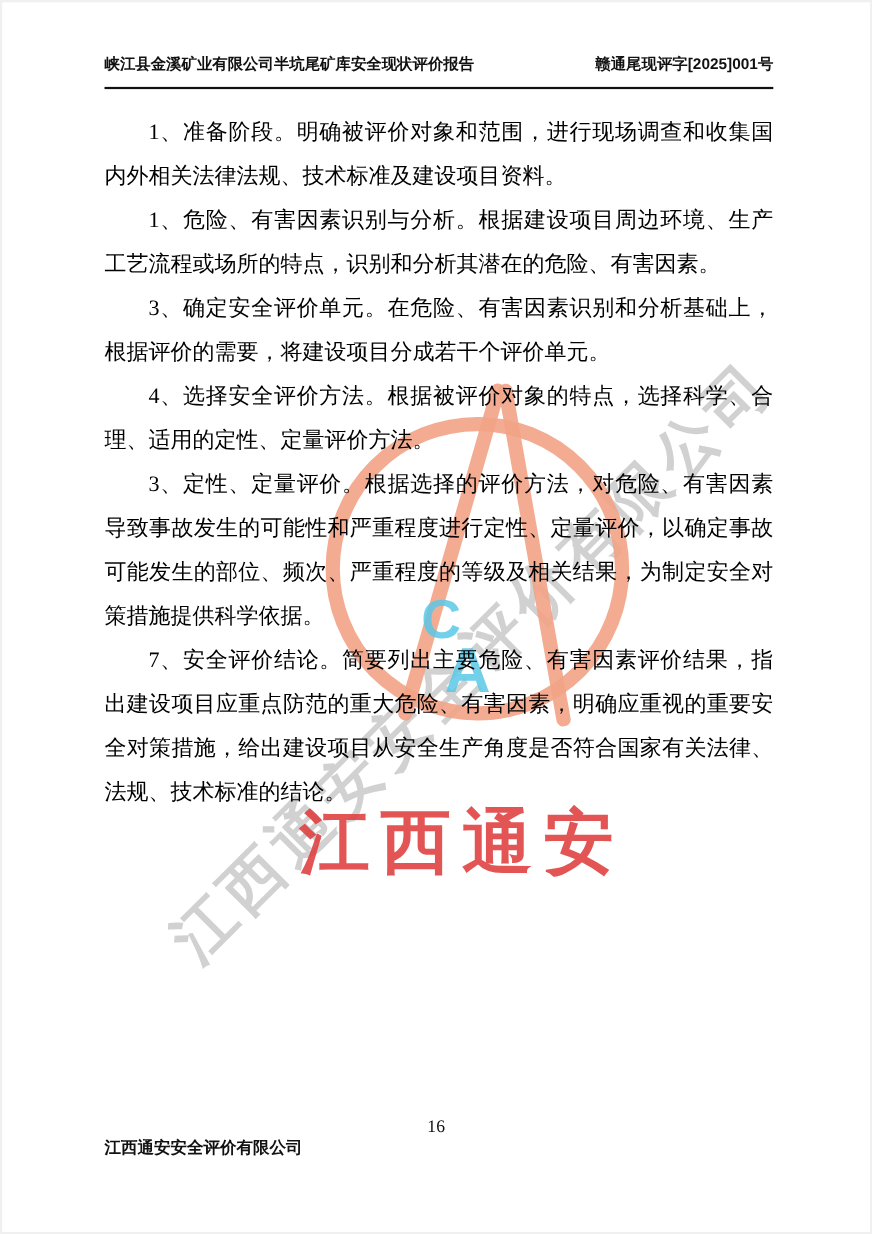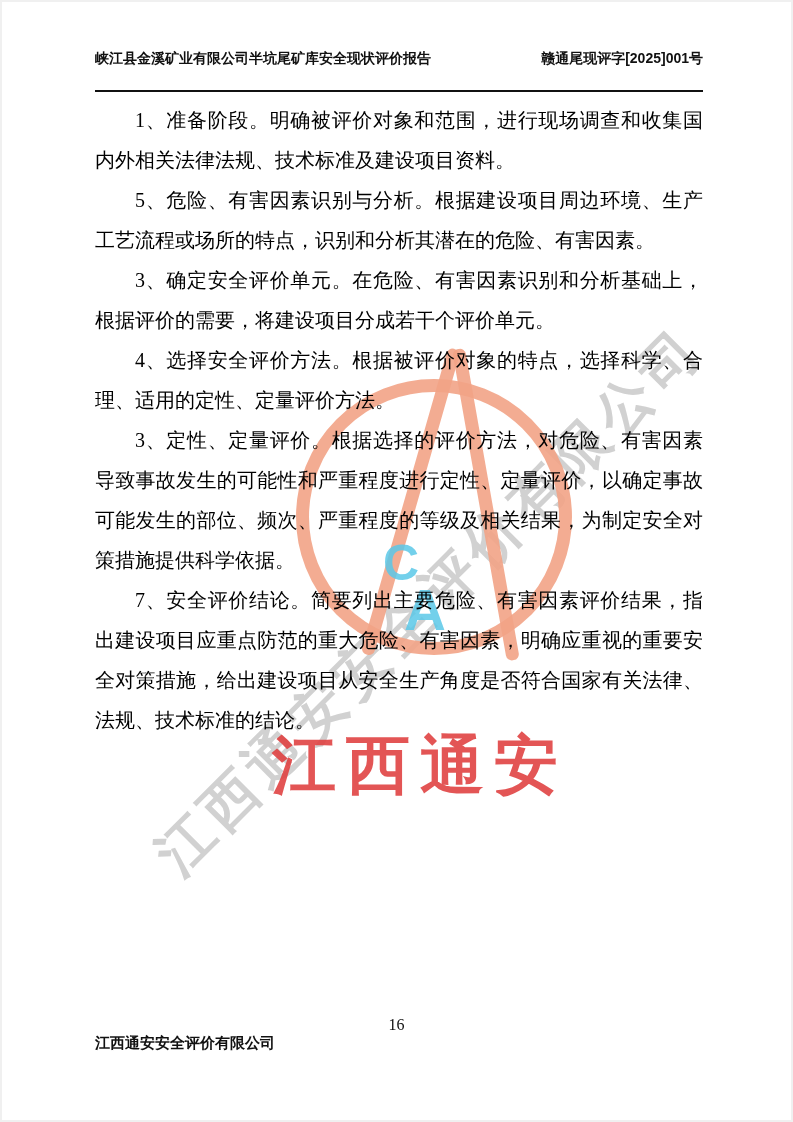--- a/index.html
+++ b/index.html
@@ -15,21 +15,21 @@
 
   
   .header {
     position: absolute;
     left: 95px;
     right: 90px;
     top: 50px;
     display: flex;
     justify-content: space-between;
     align-items: flex-end;
-    padding-bottom: 22px;
+    padding-bottom: 11px;
     border-bottom: 2px solid #111111;
     font-family: "Liberation Sans", sans-serif;
     font-weight: bold;
     font-size: 14px;
     color: #111111;
     z-index: 3;
   }
 
   
   .wm-layer { position: absolute; inset: 0; z-index: 1; pointer-events: none; }
@@ -149,21 +149,21 @@
     <div class="wm-red">江西通安</div>
   </div>
 
   <div class="header">
     <span>峡江县金溪矿业有限公司半坑尾矿库安全现状评价报告</span>
     <span>赣通尾现评字[2025]001号</span>
   </div>
 
   <div class="doc-body">
     <p>1、准备阶段。明确被评价对象和范围，进行现场调查和收集国内外相关法律法规、技术标准及建设项目资料。</p>
-    <p>5、危险、有害因素识别与分析。根据建设项目周边环境、生产工艺流程或场所的特点，识别和分析其潜在的危险、有害因素。</p>
+    <p>1、危险、有害因素识别与分析。根据建设项目周边环境、生产工艺流程或场所的特点，识别和分析其潜在的危险、有害因素。</p>
     <p>3、确定安全评价单元。在危险、有害因素识别和分析基础上，根据评价的需要，将建设项目分成若干个评价单元。</p>
     <p>4、选择安全评价方法。根据被评价对象的特点，选择科学、合理、适用的定性、定量评价方法。</p>
     <p>3、定性、定量评价。根据选择的评价方法，对危险、有害因素导致事故发生的可能性和严重程度进行定性、定量评价，以确定事故可能发生的部位、频次、严重程度的等级及相关结果，为制定安全对策措施提供科学依据。</p>
     <p>7、安全评价结论。简要列出主要危险、有害因素评价结果，指出建设项目应重点防范的重大危险、有害因素，明确应重视的重要安全对策措施，给出建设项目从安全生产角度是否符合国家有关法律、法规、技术标准的结论。</p>
   </div>
 
   <div class="footer-company">江西通安安全评价有限公司</div>
   <div class="page-number">16</div>
 
 </div>

